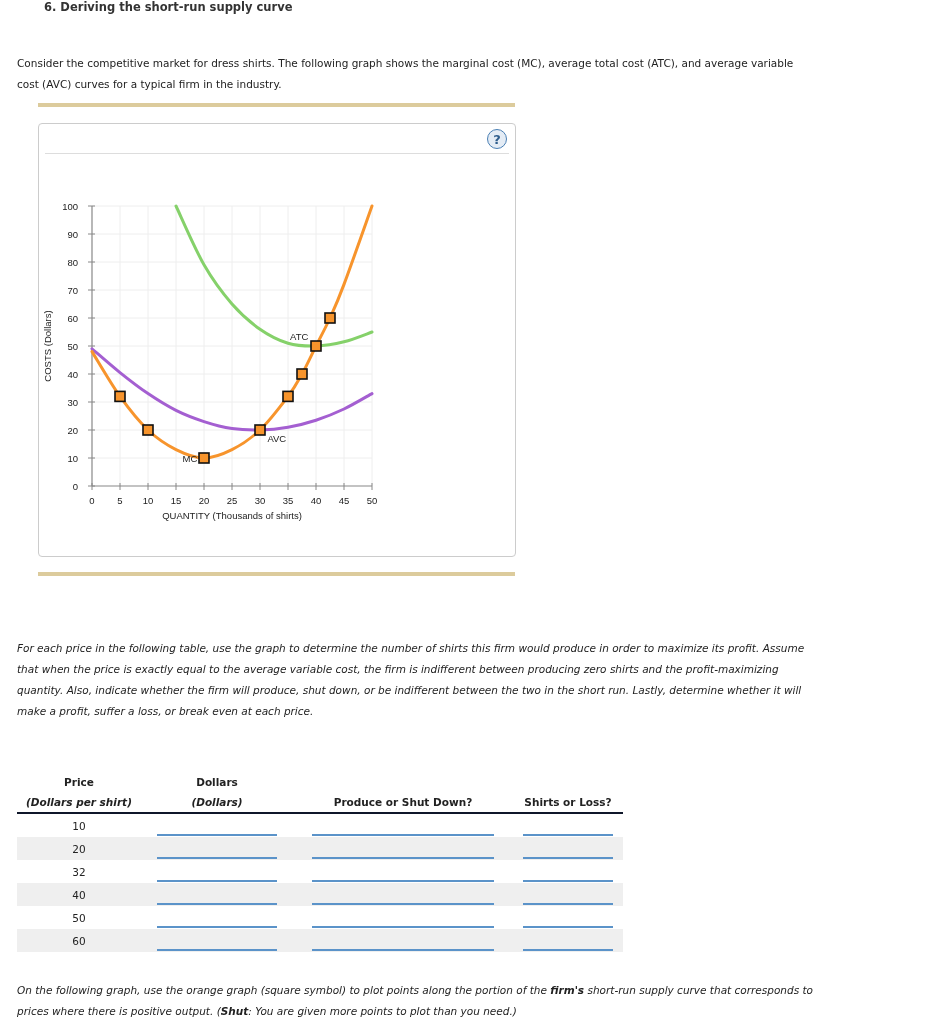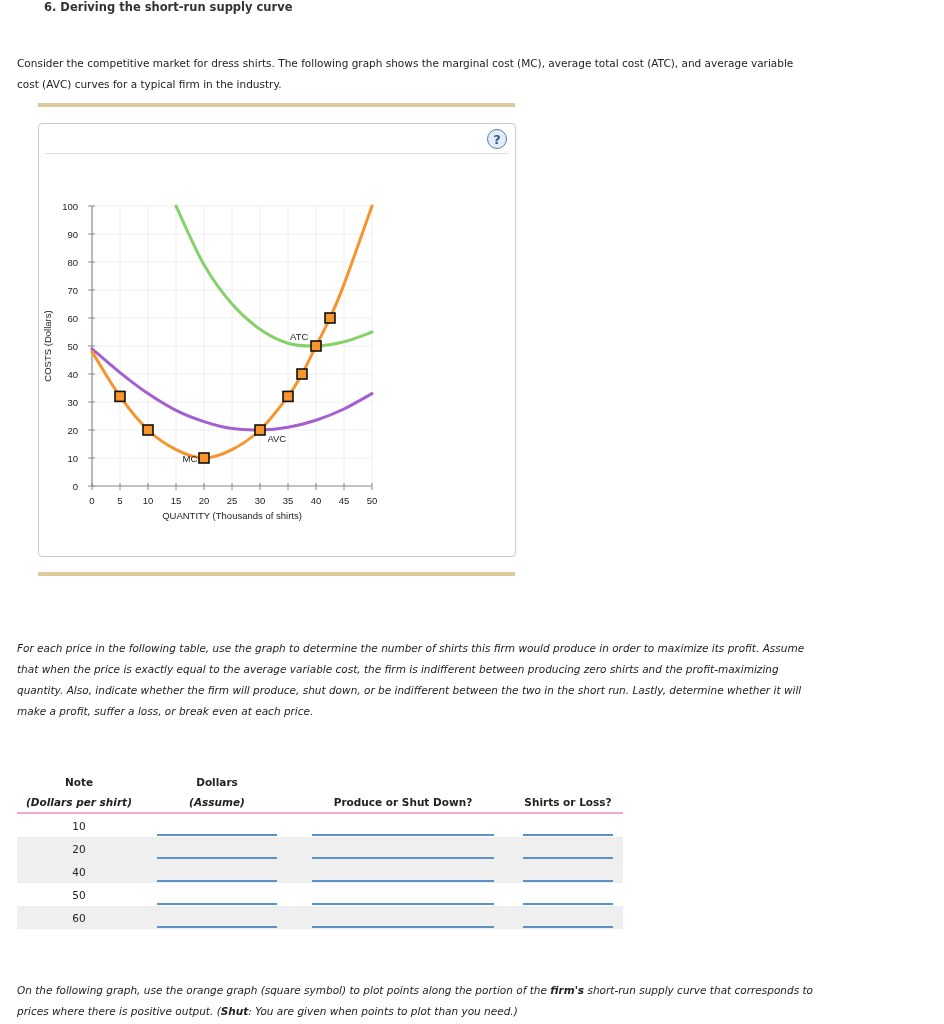--- a/index.html
+++ b/index.html
@@ -7,21 +7,21 @@
   .title { left:0; top:0; font-weight:bold; font-size:11.5px; color:#333;padding-left:44px; }
   .para { font-size:10.5px; line-height:21px; color:#222; }
   .intro { left:17px; top:31px; width:800px;margin-top:22px; }
   .goldbar { height:4px; background:#dccb9c; left:38px; width:477px; }
   .panel { left:38px; top:123px; width:476px; height:432px; border:1px solid #ccc; border-radius:4px; background:#fff; }
   .panel-head { position:absolute; left:6px; right:6px; top:29px; border-top:1px solid #ddd; }
   .help { position:absolute; right:8px; top:5px; width:20px; height:20px; border-radius:50%; border:1.5px solid #4a7fb4; background:#e4ecf5; color:#2f5d8c; font-weight:bold; font-size:13px; text-align:center; line-height:20px; box-sizing:border-box; }
   .instr { left:17px; top:638px; width:800px; font-style:italic; }
   table.tbl { position:absolute; left:17px; top:772px; border-collapse:collapse; font-size:10.5px; }
   .tbl th { font-weight:bold; padding:0; height:20px; text-align:center; }
-  .tbl th.sub { font-style:italic; border-bottom:2px solid #f9a8d4; }
+  .tbl th.sub { font-style:italic; border-bottom:2px solid #0f172a; }
   .tbl td { height:23px; padding:0; text-align:center; }
   .tbl tr.alt td { background:#efefef; }
   .dd { position:relative; height:18px; border-bottom:2px solid #5b93c9; margin:0 auto; }
   .final { left:17px; top:980px; width:800px; font-style:italic; }
 </style>
 </head>
 <body>
 
 <div class="abs title">6. Deriving the short-run supply curve</div>
 <div class="abs para intro">Consider the competitive market for dress shirts. The following graph shows the marginal cost (MC), average total cost (ATC), and average variable cost (AVC) curves for a typical firm in the industry.</div>
@@ -118,28 +118,28 @@
     <text x="238.8" y="261.9" text-anchor="middle" font-size="9.5" fill="#222" font-family="Liberation Sans, sans-serif">AVC</text>
   </svg>
 
 <div class="abs goldbar" style="top:572px"></div>
 
 <div class="abs para instr">For each price in the following table, use the graph to determine the number of shirts this firm would produce in order to maximize its profit. Assume that when the price is exactly equal to the average variable cost, the firm is indifferent between producing zero shirts and the profit-maximizing quantity. Also, indicate whether the firm will produce, shut down, or be indifferent between the two in the short run. Lastly, determine whether it will make a profit, suffer a loss, or break even at each price.</div>
 
 <table class="tbl">
   <thead>
     <tr>
-      <th style="width:124px">Note</th>
+      <th style="width:124px">Price</th>
       <th style="width:152px">Dollars</th>
       <th style="width:220px"></th>
       <th style="width:110px"></th>
     </tr>
     <tr>
       <th class="sub">(Dollars per shirt)</th>
-      <th class="sub">(Assume)</th>
+      <th class="sub">(Dollars)</th>
       <th class="sub" style="font-style:normal">Produce or Shut Down?</th>
       <th class="sub" style="font-style:normal">Shirts or Loss?</th>
     </tr>
   </thead>
   <tbody id="tbody">
       <tr>
         <td>10</td>
         <td style="position: relative;">
           <div class="dd" style="width: 120px;"></div>
           <span class="arrow" style="position: absolute; right: 22px; top: 10px;"></span>
@@ -161,20 +161,35 @@
         </td>
         <td style="position: relative;">
           <div class="dd" style="width: 182px;"></div>
           <span class="arrow" style="position: absolute; right: 25px; top: 10px;"></span>
         </td>
         <td style="position: relative;">
           <div class="dd" style="width: 90px;"></div>
           <span class="arrow" style="position: absolute; right: 16px; top: 10px;"></span>
         </td>
       </tr>
+      <tr>
+        <td>32</td>
+        <td style="position: relative;">
+          <div class="dd" style="width: 120px;"></div>
+          <span class="arrow" style="position: absolute; right: 22px; top: 10px;"></span>
+        </td>
+        <td style="position: relative;">
+          <div class="dd" style="width: 182px;"></div>
+          <span class="arrow" style="position: absolute; right: 25px; top: 10px;"></span>
+        </td>
+        <td style="position: relative;">
+          <div class="dd" style="width: 90px;"></div>
+          <span class="arrow" style="position: absolute; right: 16px; top: 10px;"></span>
+        </td>
+      </tr>
       <tr class="alt">
         <td>40</td>
         <td style="position: relative;">
           <div class="dd" style="width: 120px;"></div>
           <span class="arrow" style="position: absolute; right: 22px; top: 10px;"></span>
         </td>
         <td style="position: relative;">
           <div class="dd" style="width: 182px;"></div>
           <span class="arrow" style="position: absolute; right: 25px; top: 10px;"></span>
         </td>
@@ -209,13 +224,13 @@
           <span class="arrow" style="position: absolute; right: 25px; top: 10px;"></span>
         </td>
         <td style="position: relative;">
           <div class="dd" style="width: 90px;"></div>
           <span class="arrow" style="position: absolute; right: 16px; top: 10px;"></span>
         </td>
       </tr>
     </tbody>
 </table>
 
-<div class="abs para final"><span>On the following graph, use the orange graph (square symbol) to plot points along the portion of the </span><b>firm's</b><span> short-run supply curve that corresponds to prices where there is positive output. (</span><b>Shut</b><span>: You are given when points to plot than you need.)</span></div>
+<div class="abs para final"><span>On the following graph, use the orange graph (square symbol) to plot points along the portion of the </span><b>firm's</b><span> short-run supply curve that corresponds to prices where there is positive output. (</span><b>Shut</b><span>: You are given more points to plot than you need.)</span></div>
 
 </body></html>

